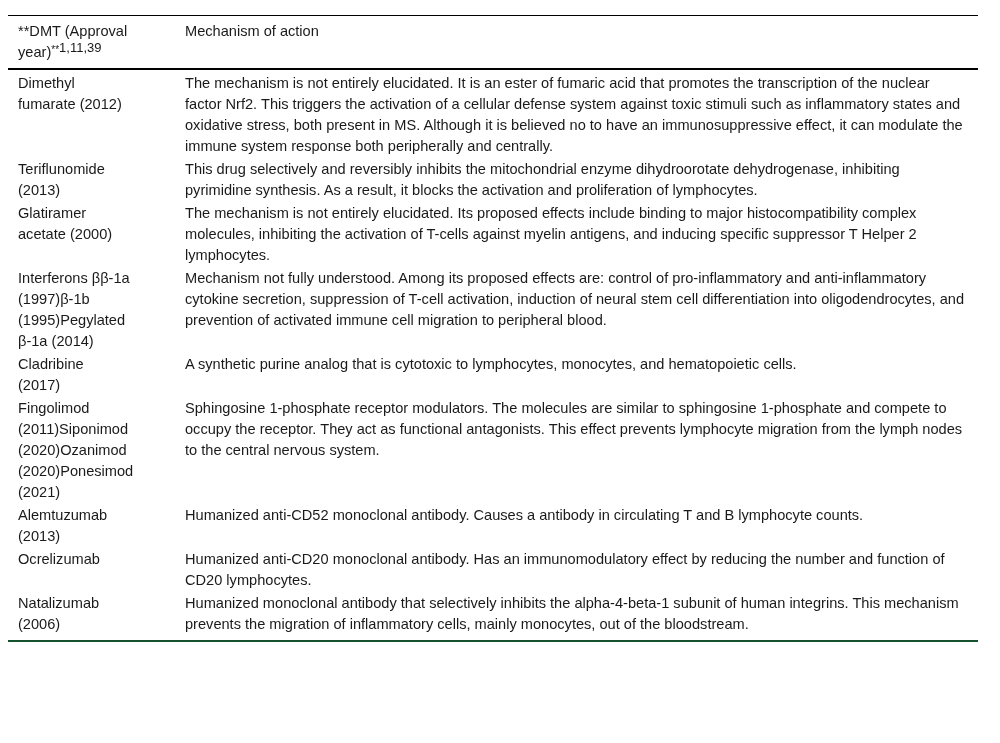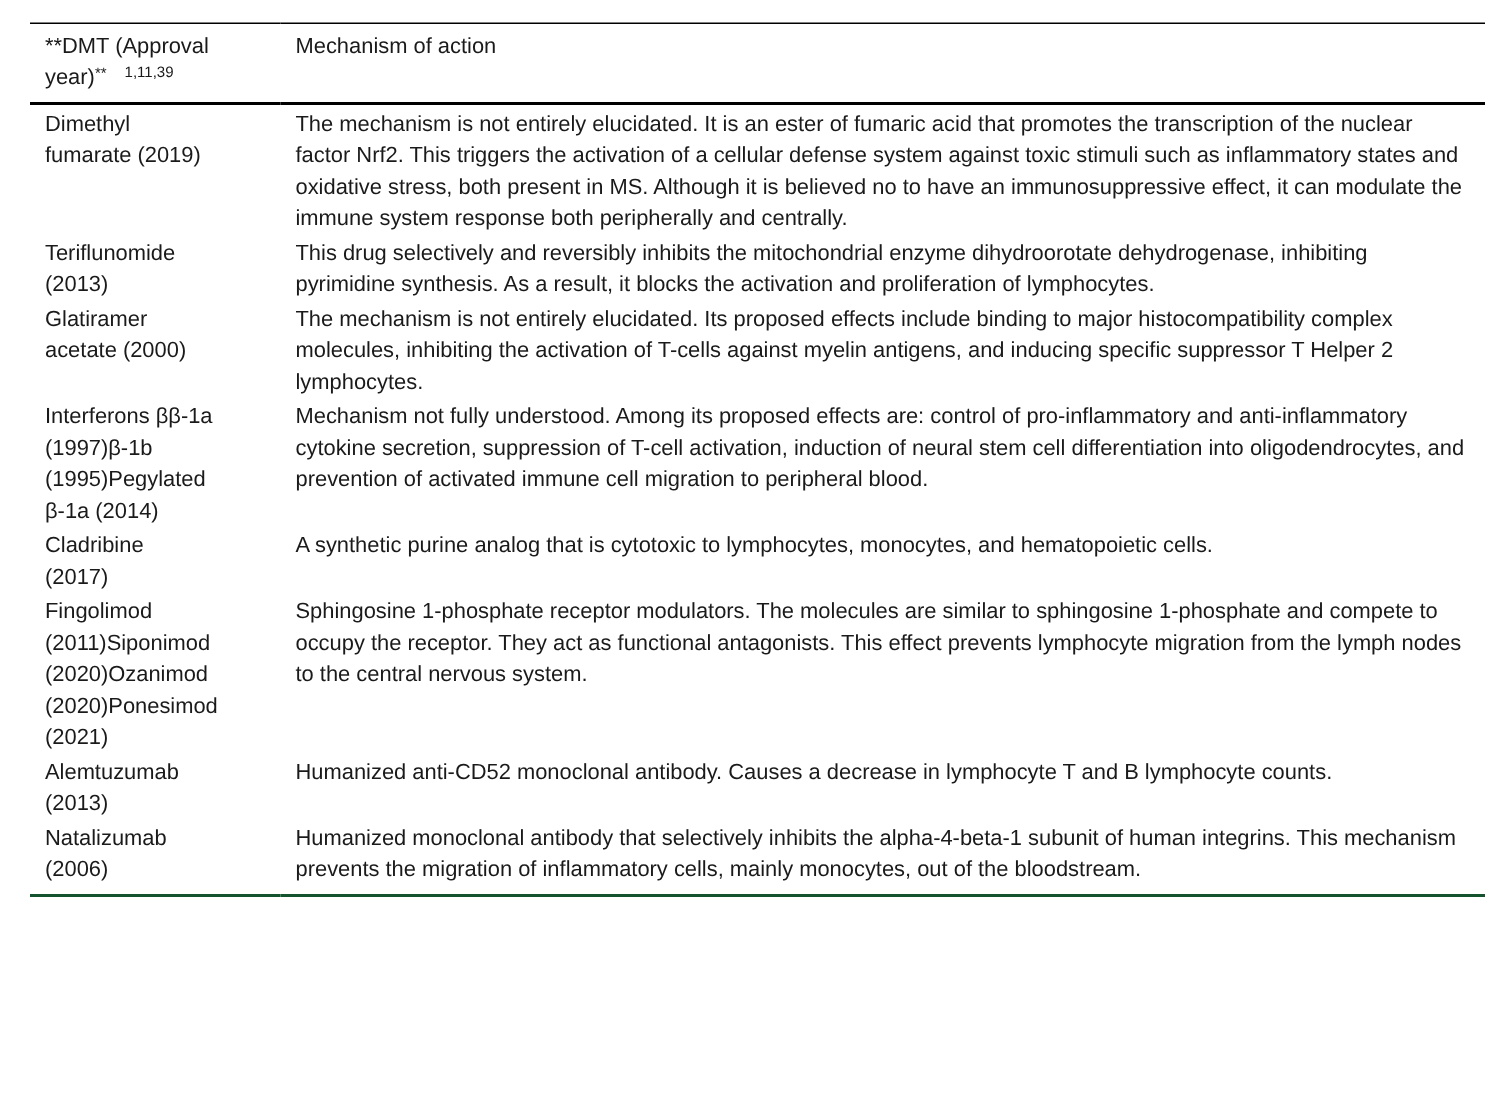--- a/index.html
+++ b/index.html
@@ -10,21 +10,21 @@
     body {
       width: 1000px;
       height: 743px;
       overflow: hidden;
       position: relative;
       font-family: "Liberation Sans", sans-serif;
       color: #1a1a1a;
     }
     .table-wrap {
       position: absolute;
-      left: 20px;
+      left: 8px;
       top: 15px;
       width: 970px;
     }
     table {
       width: 100%;
       border-collapse: collapse;
       font-size: 14.6px;
       line-height: 21px;
     }
     thead tr {
@@ -45,24 +45,23 @@
       text-align: left;
       padding: 1px 10px 1px 10px;
     }
     td.drug, th.drug {
       width: 147px;
     }
     tbody tr:first-child td { padding-top: 3px; }
     tbody tr:last-child td { padding-bottom: 5px; }
     td.spacer-after { padding-bottom: 2px; }
     sup {
-      font-size: 10px;
+      font-size: 13px;
       line-height: 0;
       vertical-align: 5px;
-      margin-left: 12px;
     }
     .stars {
       font-size: 10px;
       vertical-align: 4px;
       line-height: 0;
     }
     .line { display: block; }
   </style>
 </head>
 <body>
@@ -72,21 +71,21 @@
     <thead>
       <tr>
         <th class="drug"><span>**DMT (Approval</span><br><span>year)</span><span class="stars">**</span><sup>1,11,39</sup></th>
         <th>Mechanism of action</th>
       </tr>
     </thead>
     <tbody id="table-body">
         <tr>
           <td class="drug">
             <span class="line">Dimethyl</span>
-            <span class="line">fumarate (2019)</span>
+            <span class="line">fumarate (2012)</span>
           </td>
           <td>The mechanism is not entirely elucidated. It is an ester of fumaric acid that promotes the transcription of the nuclear factor Nrf2. This triggers the activation of a cellular defense system against toxic stimuli such as inflammatory states and oxidative stress, both present in MS. Although it is believed no to have an immunosuppressive effect, it can modulate the immune system response both peripherally and centrally.</td>
         </tr>
         <tr>
           <td class="drug">
             <span class="line">Teriflunomide</span>
             <span class="line">(2013)</span>
           </td>
           <td>This drug selectively and reversibly inhibits the mitochondrial enzyme dihydroorotate dehydrogenase, inhibiting pyrimidine synthesis. As a result, it blocks the activation and proliferation of lymphocytes.</td>
         </tr>
@@ -121,21 +120,27 @@
             <span class="line">(2020)Ponesimod</span>
             <span class="line">(2021)</span>
           </td>
           <td>Sphingosine 1-phosphate receptor modulators. The molecules are similar to sphingosine 1-phosphate and compete to occupy the receptor. They act as functional antagonists. This effect prevents lymphocyte migration from the lymph nodes to the central nervous system.</td>
         </tr>
         <tr>
           <td class="drug">
             <span class="line">Alemtuzumab</span>
             <span class="line">(2013)</span>
           </td>
-          <td>Humanized anti-CD52 monoclonal antibody. Causes a decrease in lymphocyte T and B lymphocyte counts.</td>
+          <td>Humanized anti-CD52 monoclonal antibody. Causes a antibody in circulating T and B lymphocyte counts.</td>
+        </tr>
+        <tr>
+          <td class="drug spacer-after">
+            <span class="line">Ocrelizumab</span>
+          </td>
+          <td>Humanized anti-CD20 monoclonal antibody. Has an immunomodulatory effect by reducing the number and function of CD20 lymphocytes.</td>
         </tr>
         <tr>
           <td class="drug">
             <span class="line">Natalizumab</span>
             <span class="line">(2006)</span>
           </td>
           <td>Humanized monoclonal antibody that selectively inhibits the alpha-4-beta-1 subunit of human integrins. This mechanism prevents the migration of inflammatory cells, mainly monocytes, out of the bloodstream.</td>
         </tr>
       </tbody>
   </table>

